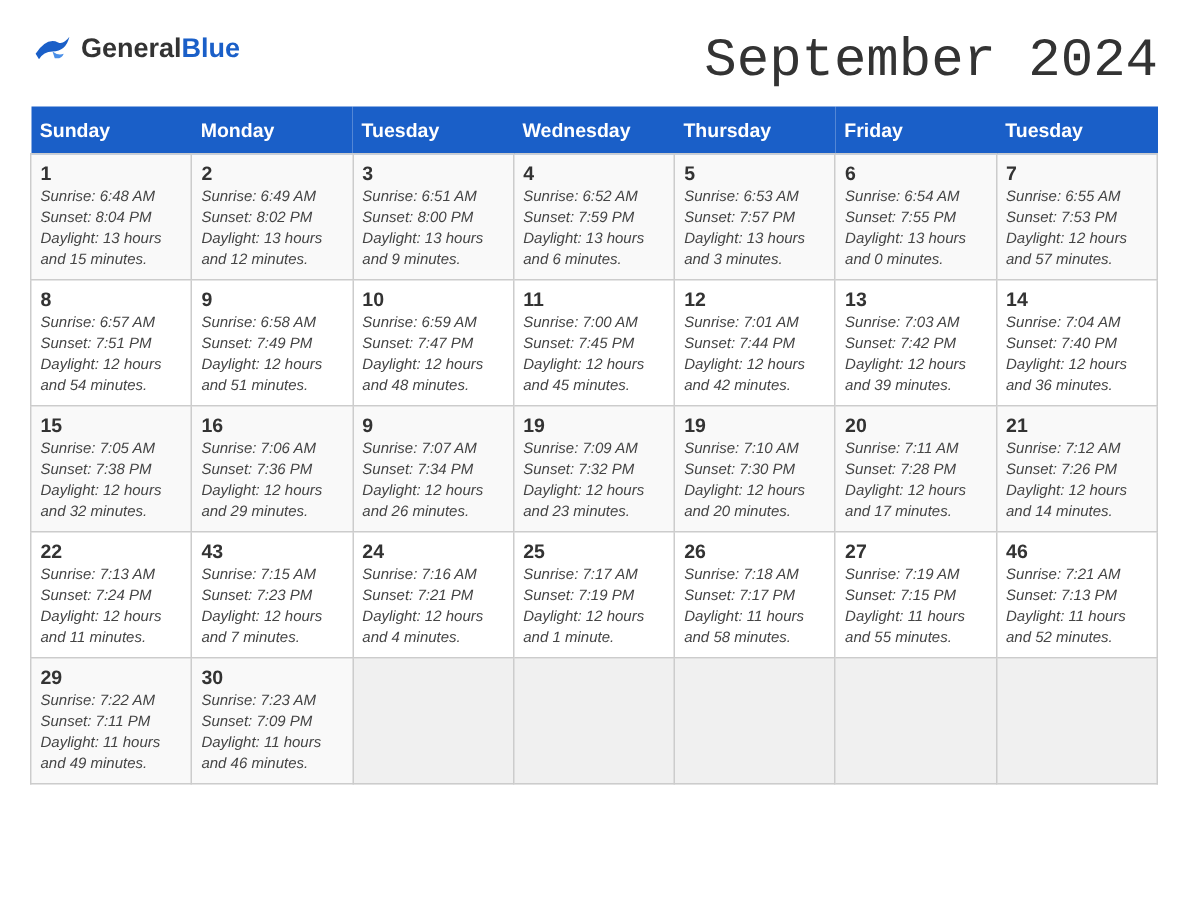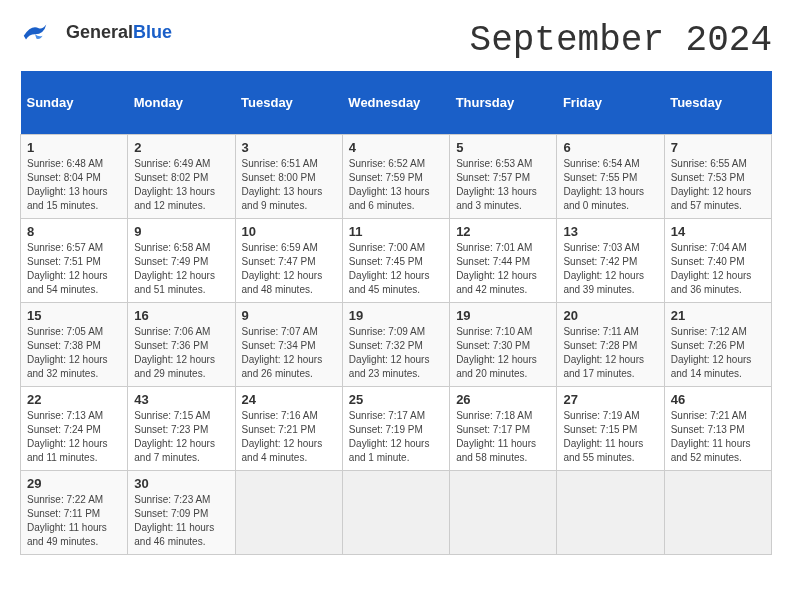--- a/index.html
+++ b/index.html
@@ -12,21 +12,21 @@
     }
     .header-section {
       display: flex;
       justify-content: space-between;
       align-items: flex-start;
       margin-bottom: 10px;
     }
     .logo {
       display: flex;
       align-items: center;
-      gap: 16px;
+      gap: 4px;
     }
     .logo-text-general { font-size: 18px; font-weight: bold; color: #333; }
     .logo-text-blue { font-size: 18px; font-weight: bold; color: #1a5fc8; }
     .logo-bird {
       width: 30px;
       height: 24px;
     }
     .title-section { text-align: right; font-family: Liberation Mono, monospace; }
     .month-title {
       font-size: 36px;
@@ -38,21 +38,21 @@
       color: #555;
     }
     table {
       width: 100%;
       border-collapse: collapse;
       font-size: 11px;
     }
     thead tr th {
       background-color: #1a5fc8;
       color: #fff;
-      padding: 24px 6px;
+      padding: 8px 6px;
       text-align: left;
       font-size: 13px;
       font-weight: bold;
     }
     tbody tr td {
       border: 1px solid #ccc;
       padding: 5px 6px;
       vertical-align: top;
       width: calc(100%/7);
       min-height: 80px;
@@ -68,20 +68,21 @@
       font-size: 13px;
       font-weight: bold;
       color: #333;
       display: block;
       margin-bottom: 2px;
     }
     .day-info {
       font-size: 10px;
       color: #444;
       line-height: 1.4;
+      font-style: italic;
     }
     .empty-cell {
       background: #f0f0f0 !important;
     }
   </style>
 </head>
 <body>
 
 <div class="header-section">
   <div class="logo">

